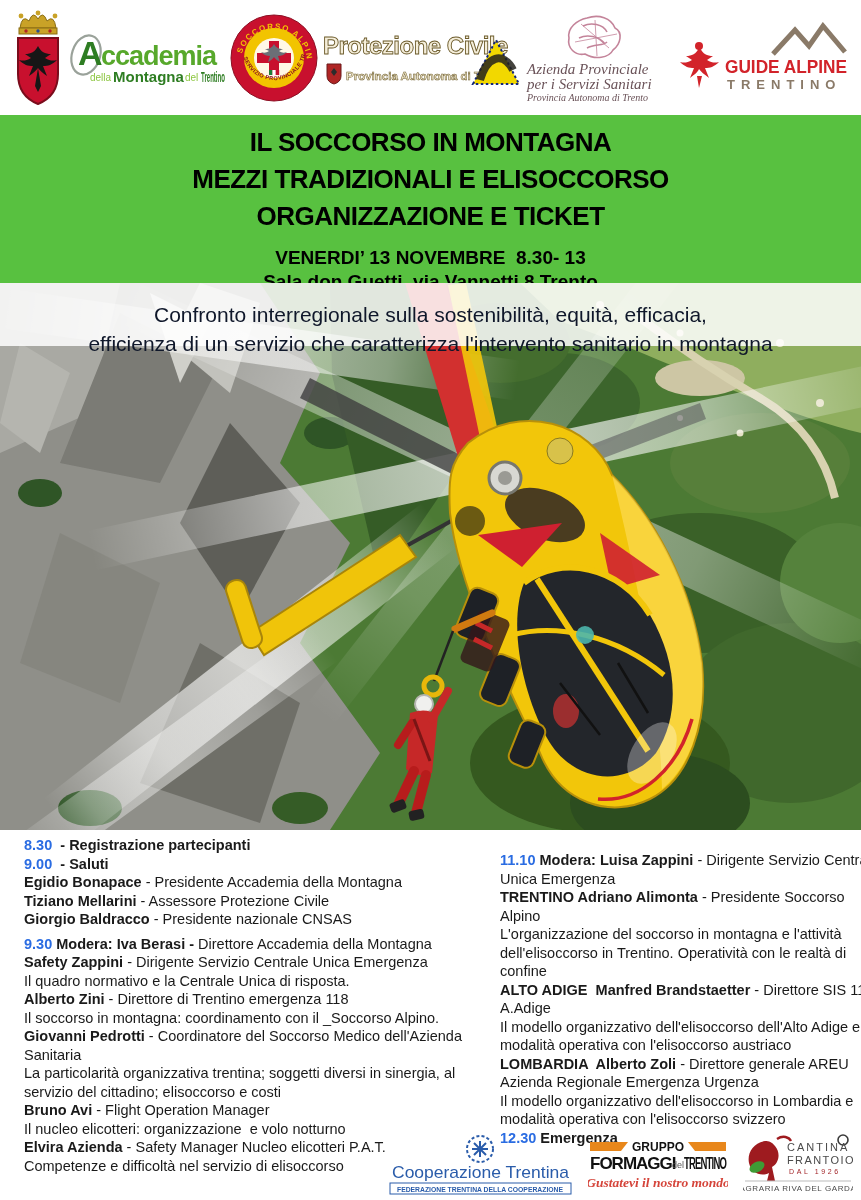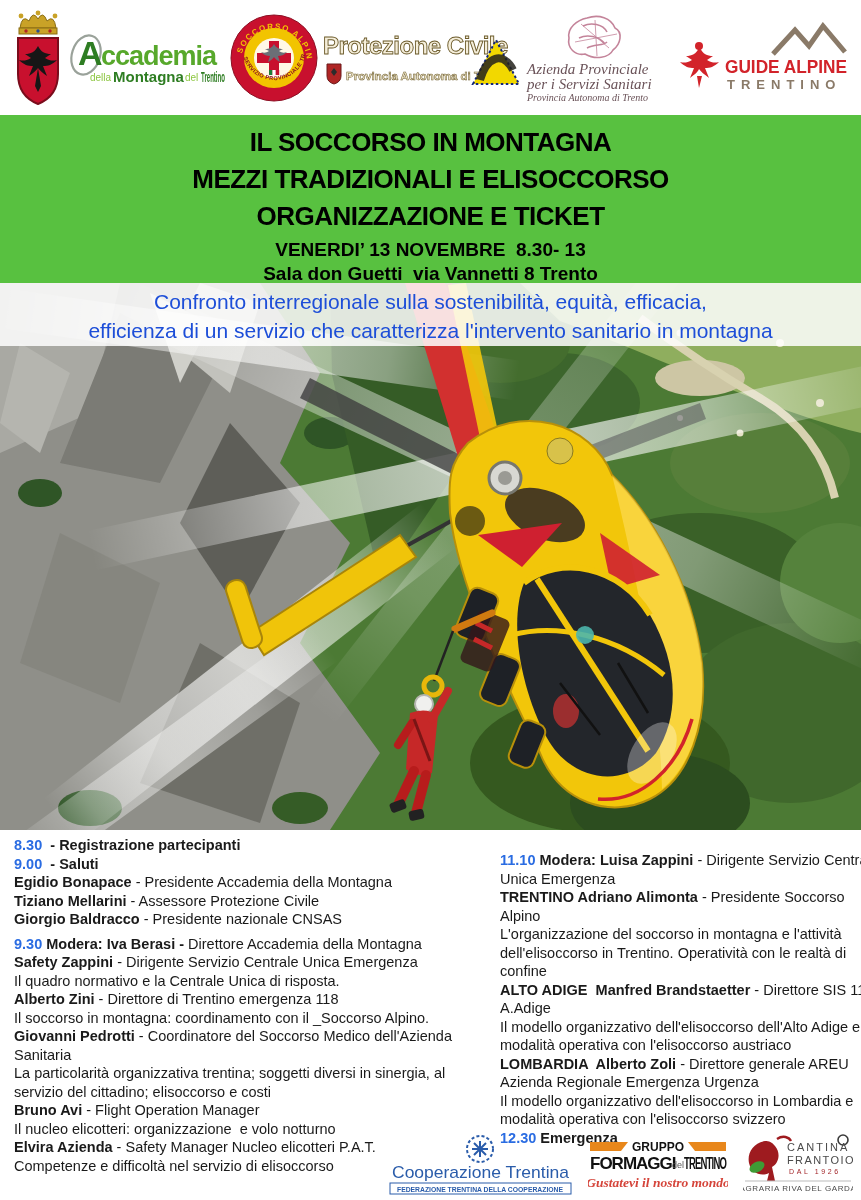--- a/index.html
+++ b/index.html
@@ -6,34 +6,34 @@
   #poster{position:relative;width:861px;height:1200px;background:#ffffff;overflow:hidden;
           font-family:"Liberation Sans",sans-serif;margin:0 auto;}
   
   .header{position:absolute;top:0;left:0;width:861px;height:115px;background:#fff;
           display:flex;align-items:center;justify-content:space-between;padding:0 12px;box-sizing:border-box;}
   .logo{flex:0 0 auto;}
   
   .banner{position:absolute;top:115px;left:0;width:861px;height:168px;background:#58c140;
           text-align:center;color:#000;}
   .banner .t{font-weight:bold;font-size:26px;line-height:37px;letter-spacing:-0.5px;white-space:pre;}
-  .banner .d{font-weight:bold;font-size:19px;line-height:25px;margin-top:2px;white-space:pre;}
+  .banner .d{font-weight:bold;font-size:19px;line-height:25px;margin-top:10px;white-space:pre;}
   .banner .v{font-weight:bold;font-size:19px;line-height:23px;color:#000000;white-space:pre;}
   .banner{padding-top:9px;box-sizing:border-box;}
   
   .photo-wrap{position:absolute;top:283px;left:0;width:861px;height:547px;overflow:hidden;}
   .photo-wrap svg{display:block;}
   .subtitle{position:absolute;top:0;left:0;width:861px;height:63px;background:rgba(255,255,255,0.85);
-            text-align:center;color:#1d4ed8;font-size:21px;line-height:29px;padding-top:4px;box-sizing:border-box;
+            text-align:center;color:#0f172a;font-size:21px;line-height:29px;padding-top:17px;box-sizing:border-box;
             white-space:pre;}
   
   .program{position:absolute;top:836px;left:0;width:861px;height:364px;background:transparent;
            font-size:14.5px;color:#1a1a1a;}
   .pcol{position:absolute;top:0;}
-  .pcol-left{left:14px;width:458px;}
+  .pcol-left{left:24px;width:458px;}
   .pcol-right{left:500px;width:385px;margin-top:15px;}
   .pline{line-height:18.5px;white-space:pre-wrap;}
   .pline.gap{margin-top:6px;}
   .seg-time{color:#2a6ce2;font-weight:bold;}
   .seg-b{font-weight:bold;}
   
   .footer{position:absolute;left:388px;bottom:4px;width:465px;height:64px;
           display:flex;align-items:center;justify-content:space-between;}
   svg text{font-family:"Liberation Sans",sans-serif;}
   svg .serif{font-family:"Liberation Serif",serif;}

